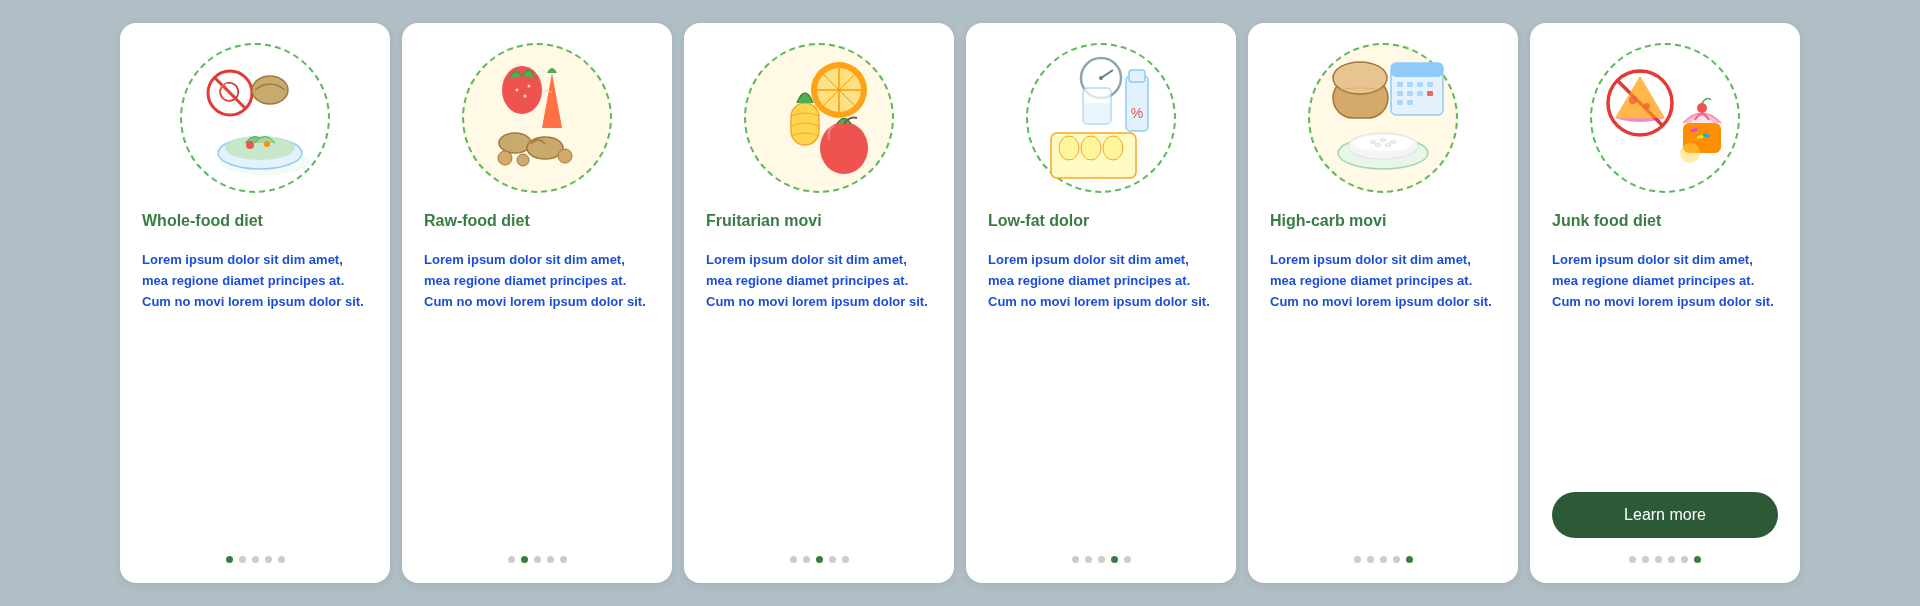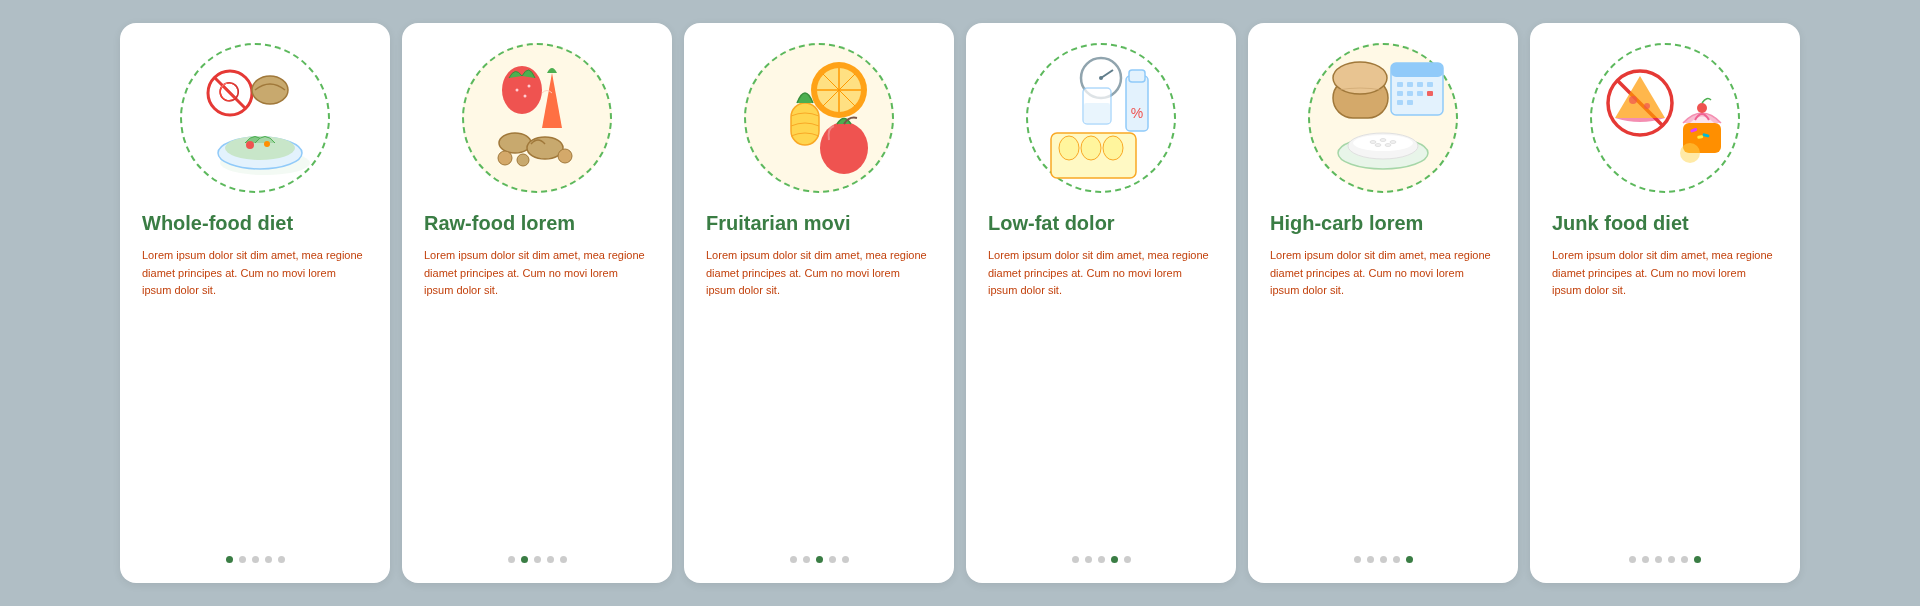--- a/index.html
+++ b/index.html
@@ -40,31 +40,32 @@
       height: 150px;
       border: 2.5px dashed #5cb85c;
       border-radius: 50%;
       display: flex;
       align-items: center;
       justify-content: center;
       position: relative;
       overflow: visible;
     }
     .card-title {
-      font-size: 20px;
+      font-size: 16px;
       font-weight: 600;
       color: #3a7d44;
-      margin-bottom: 12px;
+      margin-bottom: 20px;
       line-height: 1.2;
     }
     .card-text {
-      font-size: 11px;
-      color: #c2410c;
+      font-size: 13px;
+      color: #1d4ed8;
       line-height: 1.6;
       flex: 1;
+      font-weight: bold;
     }
     .dots-row {
       display: flex;
       gap: 6px;
       margin-top: 18px;
       align-items: center;
       width: 100%;
       justify-content: center;
     }
     .dot {
@@ -151,21 +152,21 @@
           <ellipse cx="48" cy="95" rx="16" ry="10" fill="#c8a96e" stroke="#a0783a" stroke-width="1.5"></ellipse>
           <ellipse cx="78" cy="100" rx="18" ry="11" fill="#c8a96e" stroke="#a0783a" stroke-width="1.5"></ellipse>
           <path d="M64 96 Q71 88 78 96" fill="none" stroke="#a0783a" stroke-width="1.5"></path>
 
           <circle cx="38" cy="110" r="7" fill="#d4a96a" stroke="#a0783a" stroke-width="1"></circle>
           <circle cx="56" cy="112" r="6" fill="#c8a96e" stroke="#a0783a" stroke-width="1"></circle>
           <circle cx="98" cy="108" r="7" fill="#d4a96a" stroke="#a0783a" stroke-width="1"></circle>
         </svg>
       </div>
     </div>
-    <div class="card-title">Raw-food lorem</div>
+    <div class="card-title">Raw-food diet</div>
     <div class="card-text">Lorem ipsum dolor sit dim amet, mea regione diamet principes at. Cum no movi lorem ipsum dolor sit.</div>
     <div class="dots-row">
       <div class="dot"></div>
       <div class="dot active"></div>
       <div class="dot"></div>
       <div class="dot"></div>
       <div class="dot"></div>
     </div>
   </div>
 
@@ -266,21 +267,21 @@
           <ellipse cx="70" cy="95" rx="30" ry="8" fill="white"></ellipse>
 
           <ellipse cx="60" cy="94" rx="3" ry="1.5" fill="#f0f0f0" stroke="#ccc" stroke-width="0.5"></ellipse>
           <ellipse cx="70" cy="92" rx="3" ry="1.5" fill="#f0f0f0" stroke="#ccc" stroke-width="0.5"></ellipse>
           <ellipse cx="80" cy="94" rx="3" ry="1.5" fill="#f0f0f0" stroke="#ccc" stroke-width="0.5"></ellipse>
           <ellipse cx="65" cy="97" rx="3" ry="1.5" fill="#f0f0f0" stroke="#ccc" stroke-width="0.5"></ellipse>
           <ellipse cx="75" cy="97" rx="3" ry="1.5" fill="#f0f0f0" stroke="#ccc" stroke-width="0.5"></ellipse>
         </svg>
       </div>
     </div>
-    <div class="card-title">High-carb lorem</div>
+    <div class="card-title">High-carb movi</div>
     <div class="card-text">Lorem ipsum dolor sit dim amet, mea regione diamet principes at. Cum no movi lorem ipsum dolor sit.</div>
     <div class="dots-row">
       <div class="dot"></div>
       <div class="dot"></div>
       <div class="dot"></div>
       <div class="dot"></div>
       <div class="dot active"></div>
     </div>
   </div>
 
@@ -309,20 +310,21 @@
           <rect x="95" y="82" width="7" height="3" rx="1.5" fill="#e040fb" transform="rotate(-20,95,82)"></rect>
           <rect x="108" y="85" width="7" height="3" rx="1.5" fill="#00bcd4" transform="rotate(15,108,85)"></rect>
           <rect x="102" y="88" width="6" height="3" rx="1.5" fill="#ffeb3b" transform="rotate(-10,102,88)"></rect>
 
           <circle cx="95" cy="105" r="10" fill="#ffd54f" opacity="0.5"></circle>
         </svg>
       </div>
     </div>
     <div class="card-title">Junk food diet</div>
     <div class="card-text">Lorem ipsum dolor sit dim amet, mea regione diamet principes at. Cum no movi lorem ipsum dolor sit.</div>
+    <button class="learn-more-btn">Learn more</button>
     <div class="dots-row">
       <div class="dot"></div>
       <div class="dot"></div>
       <div class="dot"></div>
       <div class="dot"></div>
       <div class="dot"></div>
       <div class="dot active"></div>
     </div>
   </div>
 

